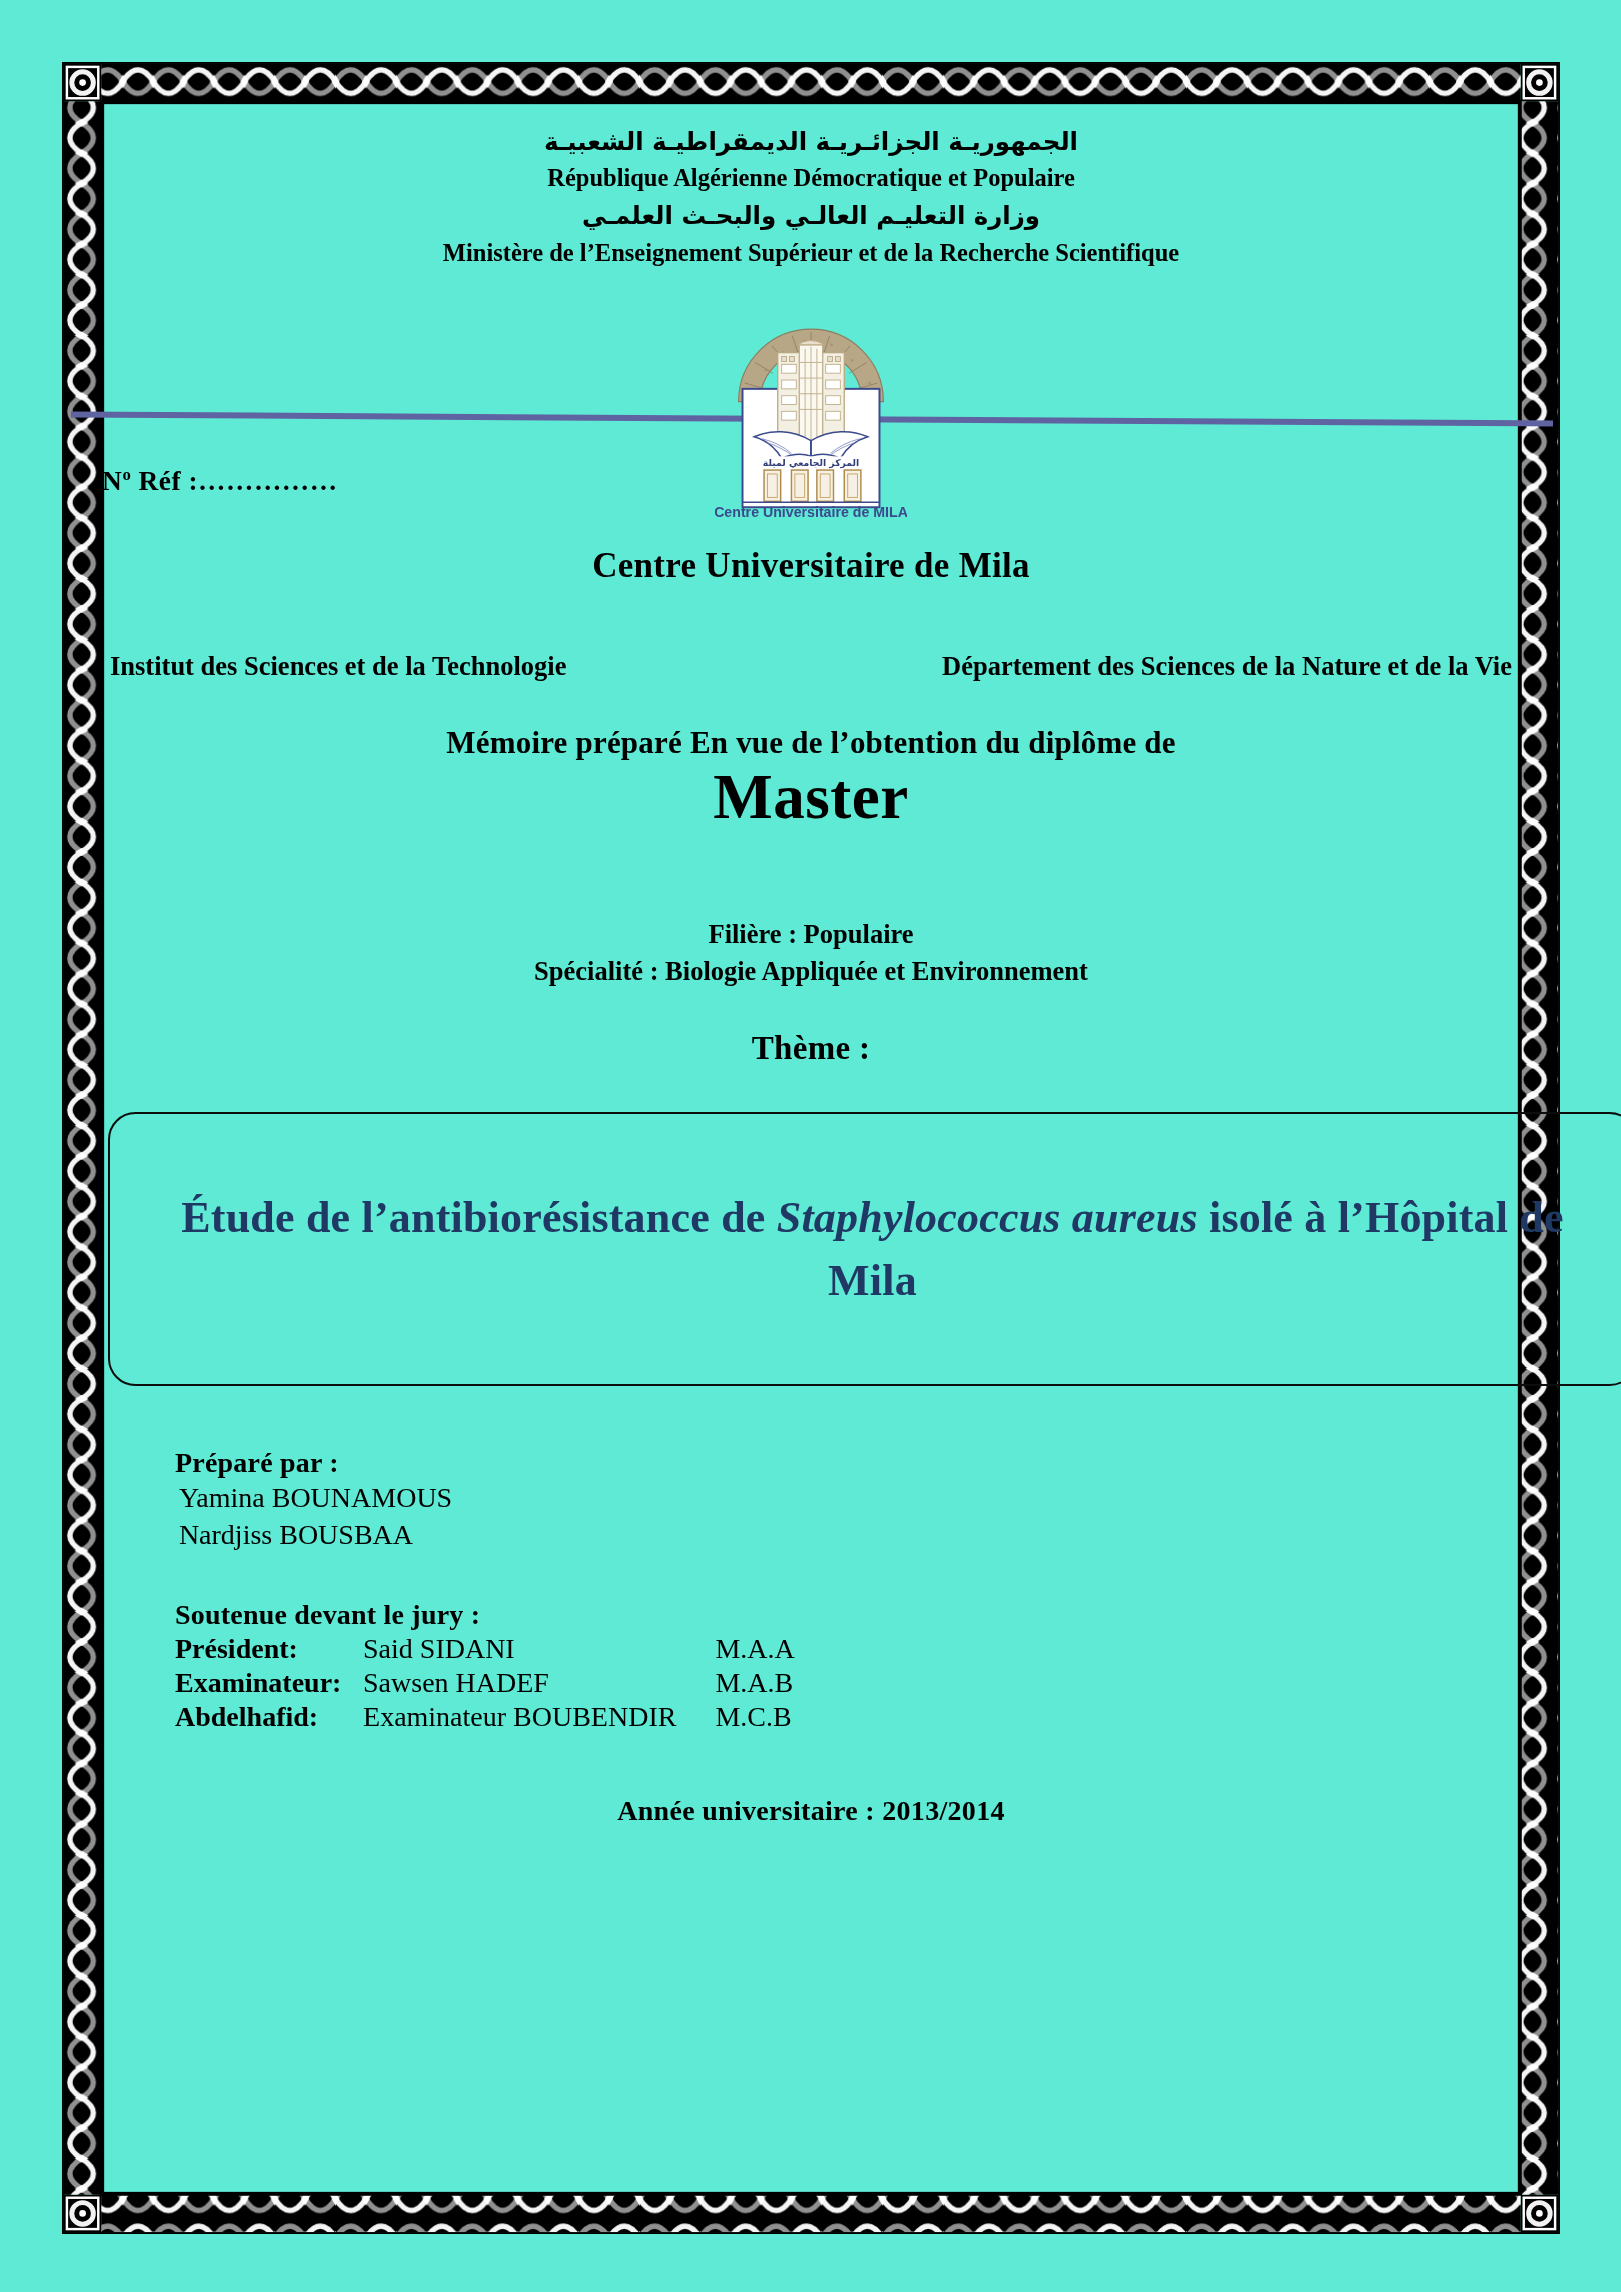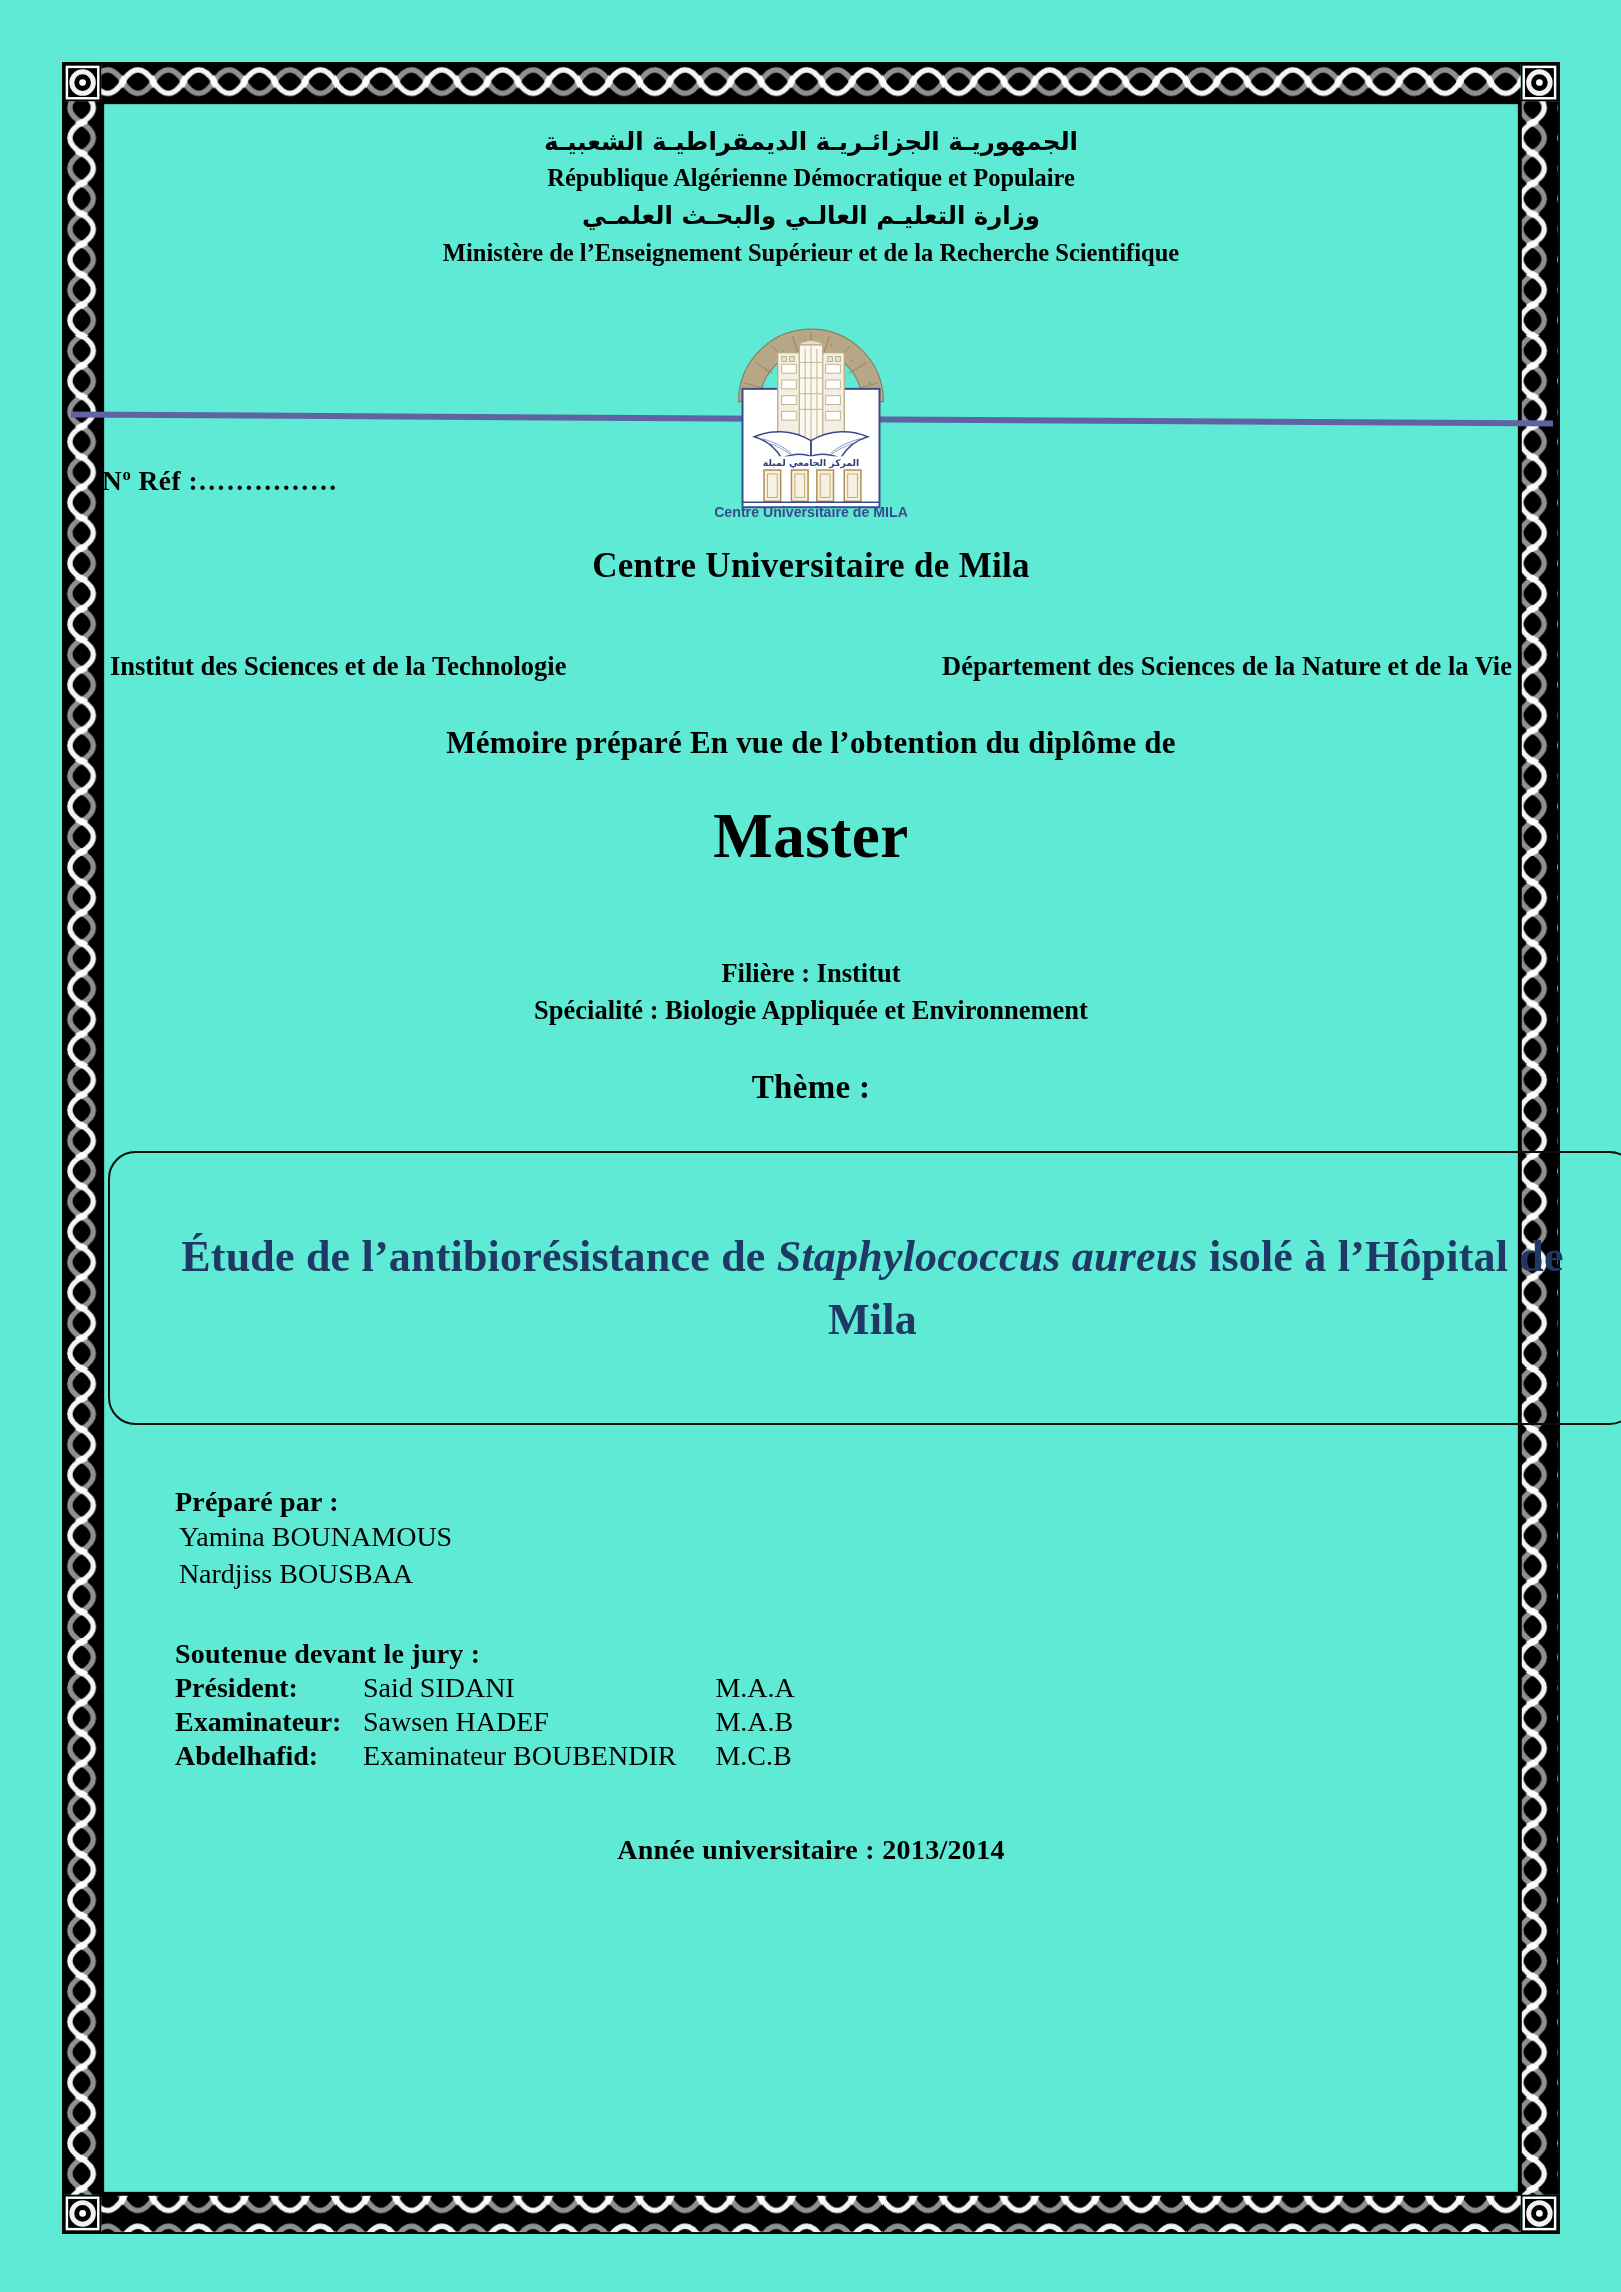--- a/index.html
+++ b/index.html
@@ -114,21 +114,20 @@
     font-size: 31px;
     font-weight: bold;
     margin-top: 43px;
     letter-spacing: 0.2px;
   }
 
   .degree {
     text-align: center;
     font-size: 63px;
     font-weight: bold;
-    margin-top: 39px;
     letter-spacing: 0.5px;
   }
 
   .filiere-block {
     text-align: center;
     margin-top: 82px;
     font-size: 26.5px;
     font-weight: bold;
     line-height: 1.42;
   }
@@ -400,21 +399,21 @@
     <div class="dept-row">
       <span>Institut des Sciences et de la Technologie</span>
       <span>Département  des Sciences de la Nature et de la Vie</span>
     </div>
 
     <div class="memoire">Mémoire préparé En vue de l’obtention du diplôme de</div>
 
     <div class="degree">Master</div>
 
     <div class="filiere-block">
-      <div>Filière : Institut</div>
+      <div>Filière : Populaire</div>
       <div>Spécialité : Biologie Appliquée et Environnement</div>
     </div>
 
     <div class="theme">Thème :</div>
 
     <div id="title-box">
       <div id="title-text"><span>Étude de l’antibiorésistance de </span><i>Staphylococcus aureus</i><span> isolé à  l’Hôpital de Mila</span></div>
     </div>
 
     <div id="prepared">

